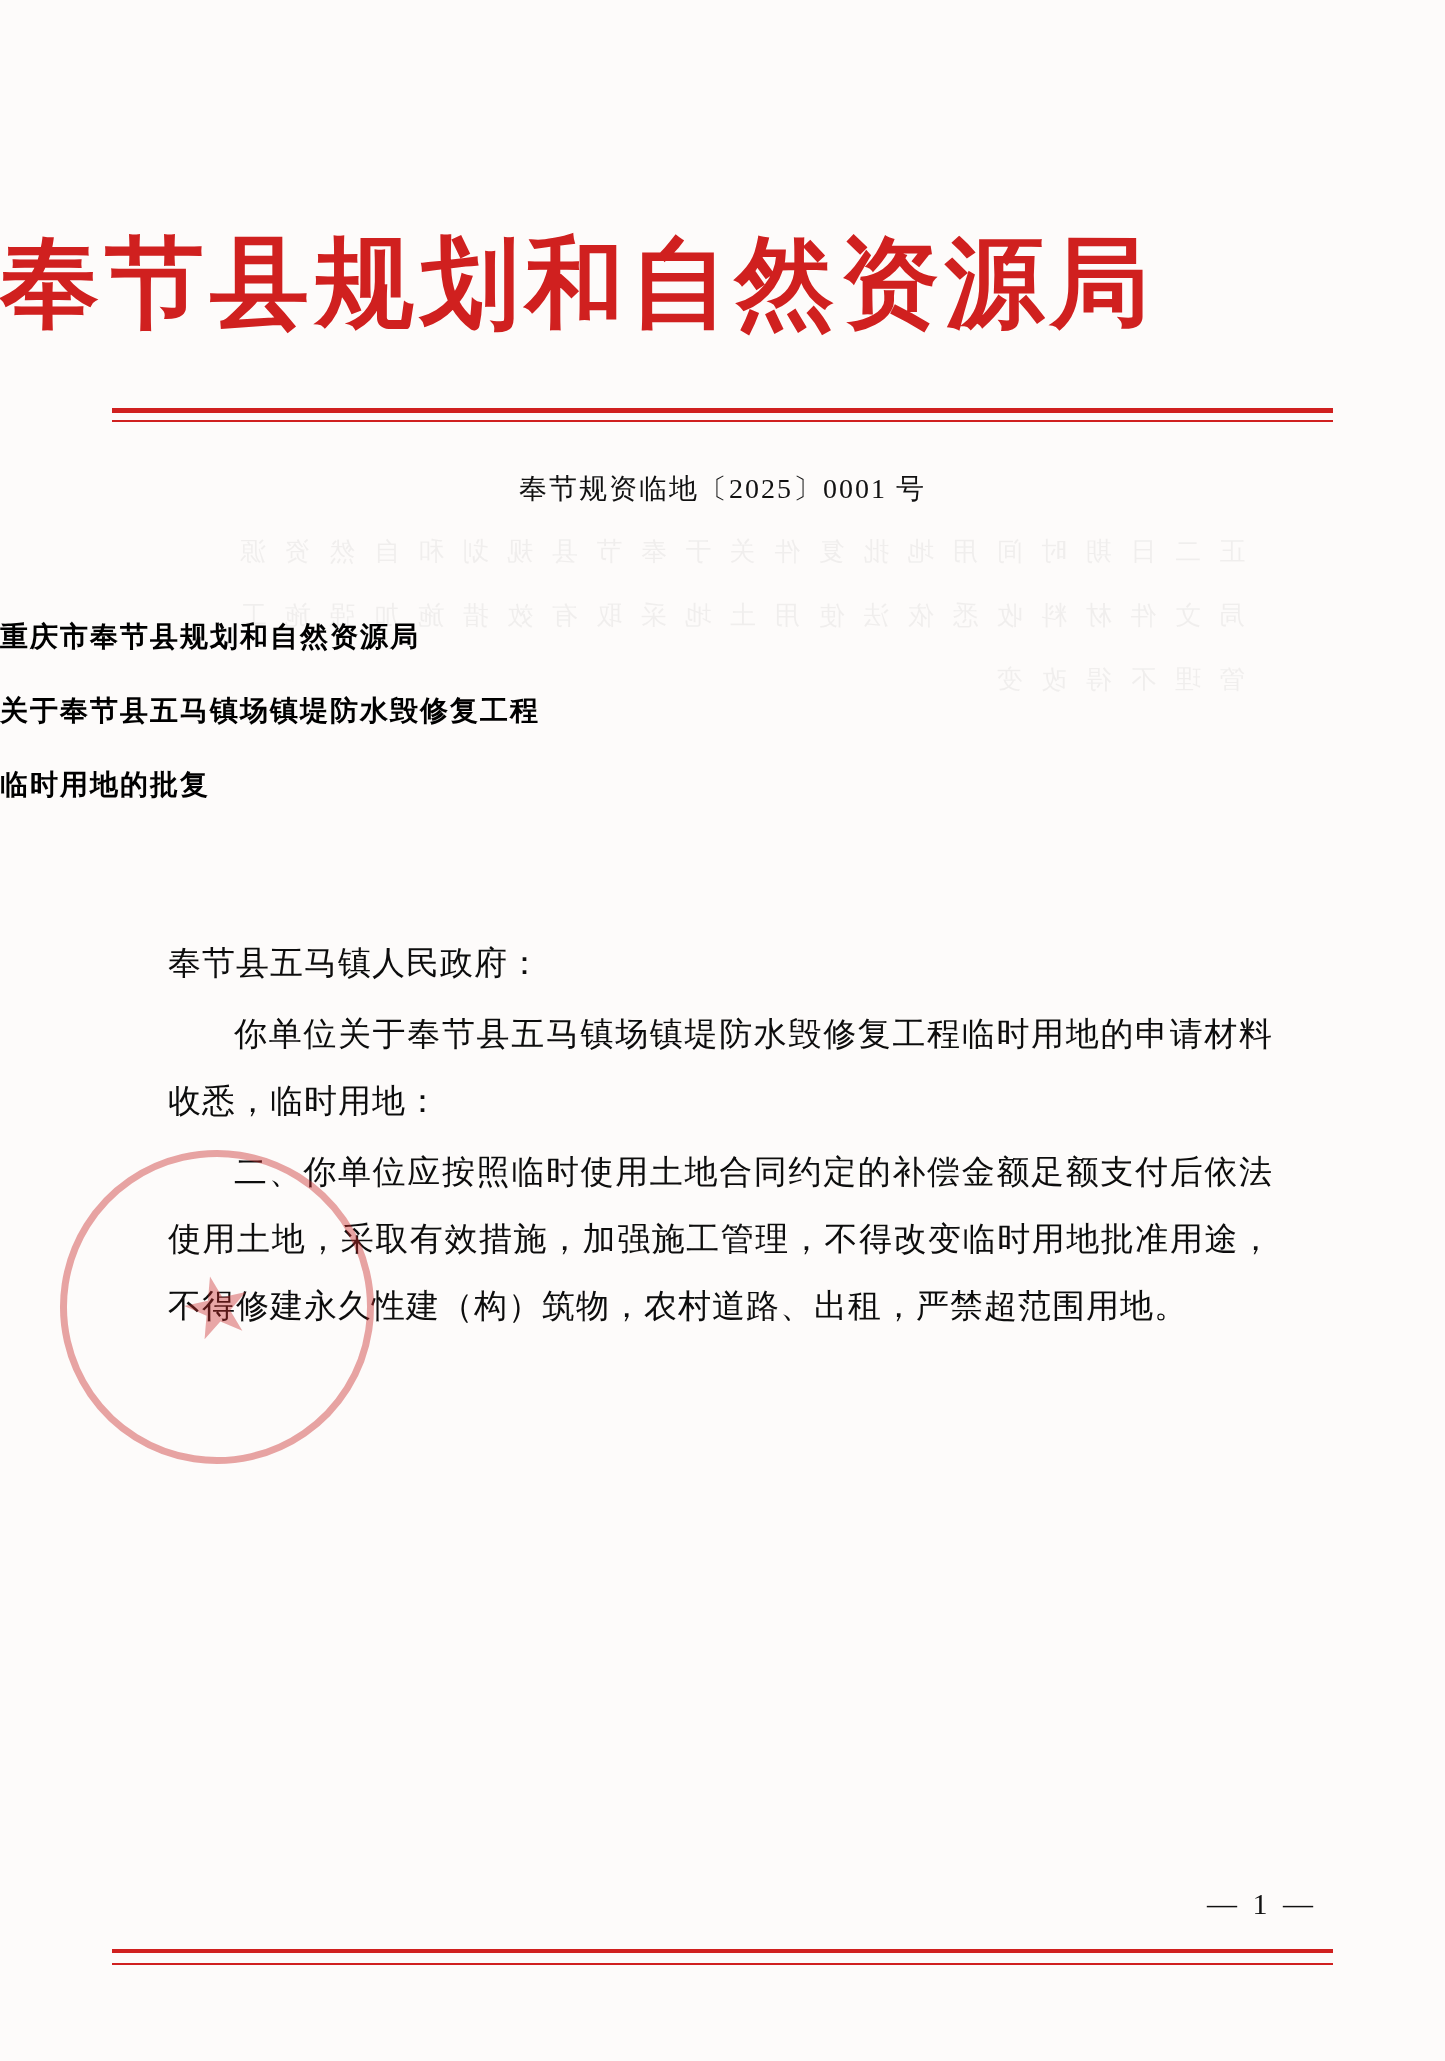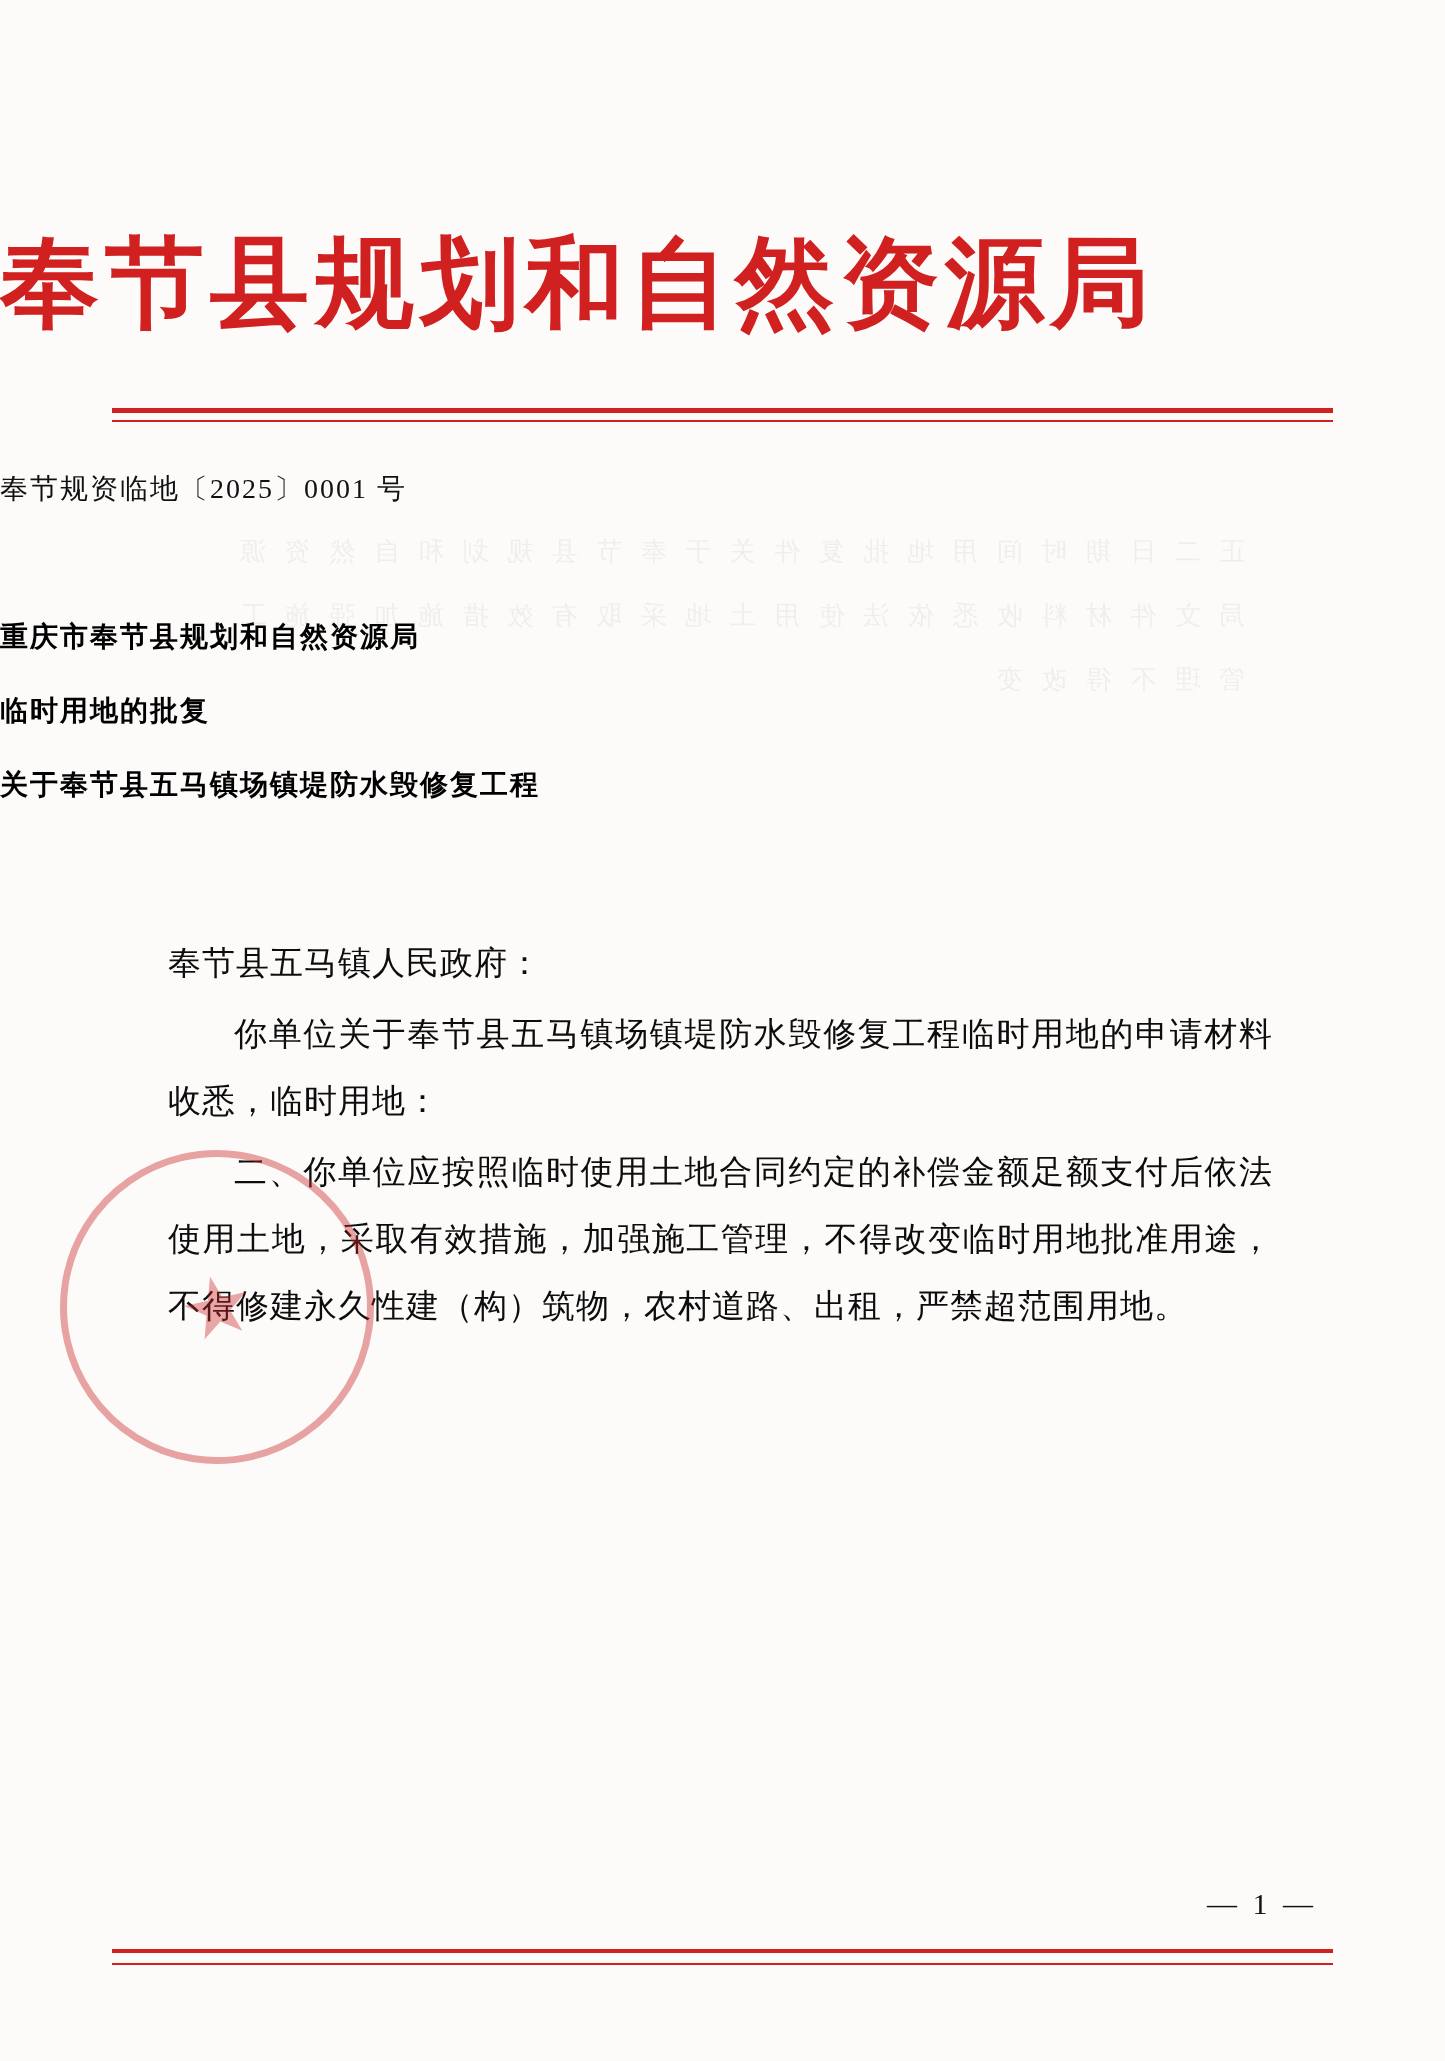--- a/index.html
+++ b/index.html
@@ -59,20 +59,21 @@
     right: 112px;
     top: 420px;
     height: 2px;
     background: #d0201f;
   }
   .doc-number {
     position: absolute;
     top: 470px;
     left: 0;
     width: 100%;
+    text-align: center;
     font-size: 28px;
     color: #111;
     letter-spacing: 2px;
     font-family: "Liberation Serif", serif;
   }
   .title-block {
     position: absolute;
     top: 600px;
     left: 0;
     width: 100%;
@@ -153,22 +154,22 @@
   <div class="bleed">正 二 日 期 时 间 用 地 批 复 件 关 于 奉 节 县 规 划 和 自 然 资 源 局 文 件 材 料 收 悉 依 法 使 用 土 地 采 取 有 效 措 施 加 强 施 工 管 理 不 得 改 变</div>
 
   <div class="header-title">奉节县规划和自然资源局</div>
   <div class="rule-top"></div>
   <div class="rule-top2"></div>
 
   <div class="doc-number">奉节规资临地〔2025〕0001 号</div>
 
   <div class="title-block">
     <div>重庆市奉节县规划和自然资源局</div>
+    <div>关于奉节县五马镇场镇堤防水毁修复工程</div>
     <div>临时用地的批复</div>
-    <div>关于奉节县五马镇场镇堤防水毁修复工程</div>
   </div>
 
   <div class="body-block">
     <p class="para">奉节县五马镇人民政府：</p>
     <p class="para indent2">你单位关于奉节县五马镇场镇堤防水毁修复工程临时用地的申请材料收悉，临时用地：</p>
     <p class="para indent2">二、你单位应按照临时使用土地合同约定的补偿金额足额支付后依法使用土地，采取有效措施，加强施工管理，不得改变临时用地批准用途，不得修建永久性建（构）筑物，农村道路、出租，严禁超范围用地。</p>
   </div>
 
   <div class="stamp"></div>
 

